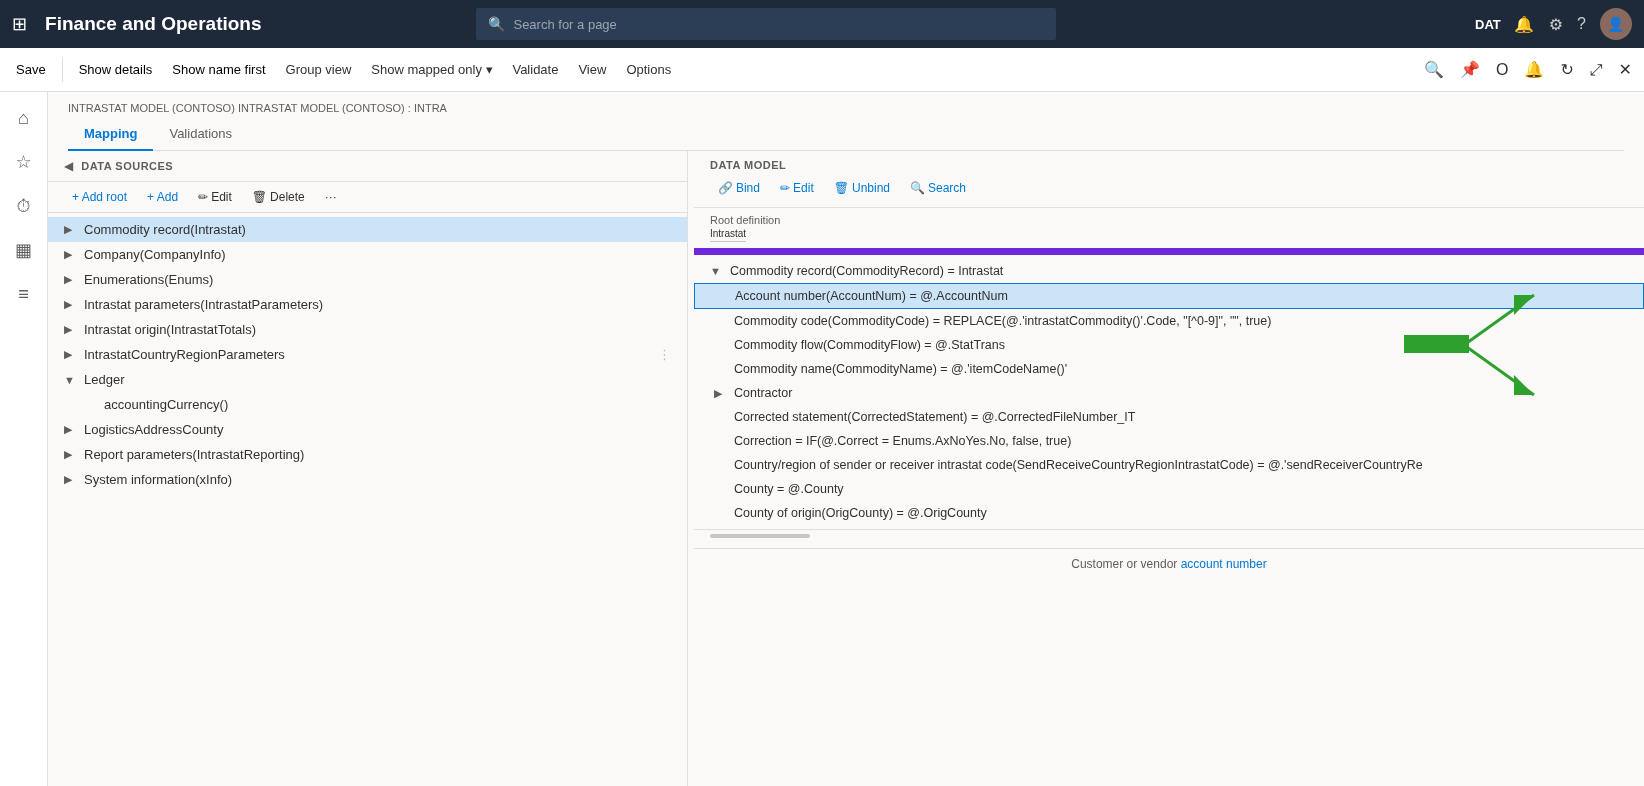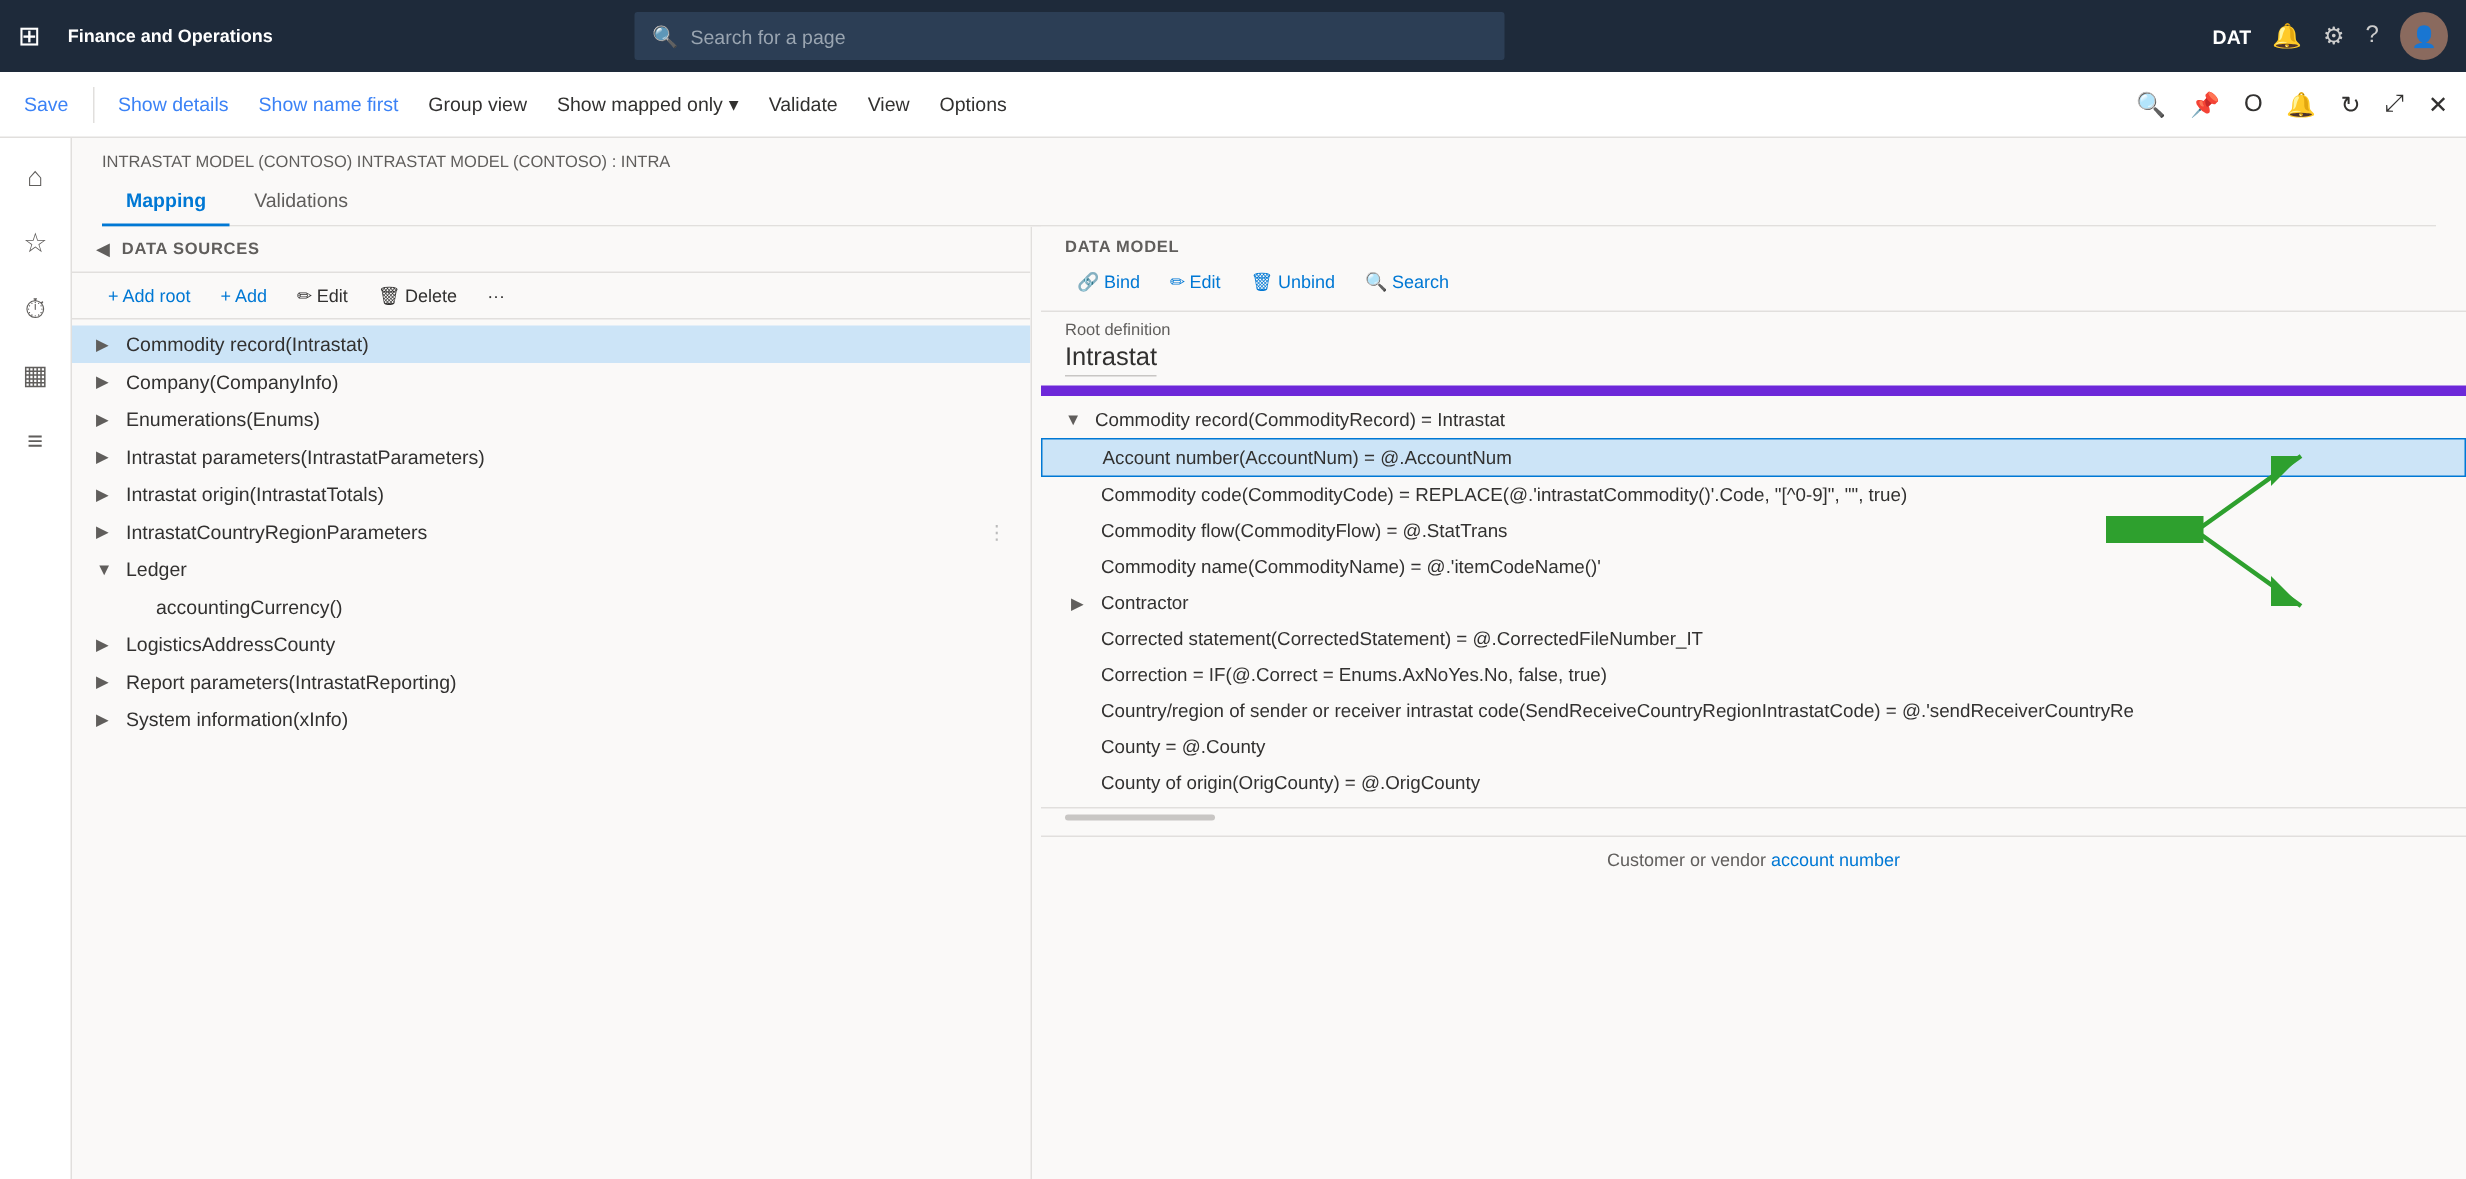--- a/index.html
+++ b/index.html
@@ -8,21 +8,21 @@
     
     .top-nav {
       background: #1e2a3a;
       height: 48px;
       display: flex;
       align-items: center;
       padding: 0 12px;
       gap: 10px;
     }
     .top-nav .grid-icon { color: #fff; font-size: 18px; cursor: pointer; margin-right: 8px; }
-    .top-nav .app-title { color: #fff; font-size: 12px; font-weight: 600; flex: 0 0 auto; }
+    .top-nav .app-title { color: #fff; font-size: 19px; font-weight: 600; flex: 0 0 auto; }
     .search-bar {
       flex: 1;
       max-width: 580px;
       background: #2c3e55;
       border-radius: 2px;
       display: flex;
       align-items: center;
       padding: 0 12px;
       height: 32px;
       margin: 0 auto;
@@ -53,21 +53,21 @@
       padding: 4px 8px;
       cursor: pointer;
       color: #106ebe;
       font-size: 13px;
       border: none;
       background: transparent;
       white-space: nowrap;
     }
     .cmd-separator { width: 1px; height: 24px; background: #e1dfdd; margin: 0 4px; }
     .cmd-btn.plain { color: #323130; }
-    .cmd-btn.blue { color: #3b82f6; }
+    .cmd-btn.blue { color: #000000; }
     .cmd-right { margin-left: auto; display: flex; align-items: center; gap: 8px; }
     .cmd-right-icons { display: flex; gap: 8px; align-items: center; }
     .cmd-right-icons .icon-btn { color: #323130; cursor: pointer; font-size: 16px; padding: 4px; }
 
     
     .main-layout {
       display: flex;
       height: calc(786px - 48px - 44px);
     }
 
@@ -239,21 +239,21 @@
       background: transparent;
       border: none;
     }
     .root-def {
       padding: 6px 16px;
       border-bottom: 7px solid #6d28d9;
       font-size: 11px;
       color: #605e5c;
     }
     .root-def-value {
-      font-size: 17px;
+      font-size: 10px;
       color: #323130;
       border-bottom: 1px solid #c8c6c4;
       display: inline-block;
       padding-bottom: 2px;
       margin-top: 2px;
     }
 
     
     .dm-tree {
       flex: 1;

